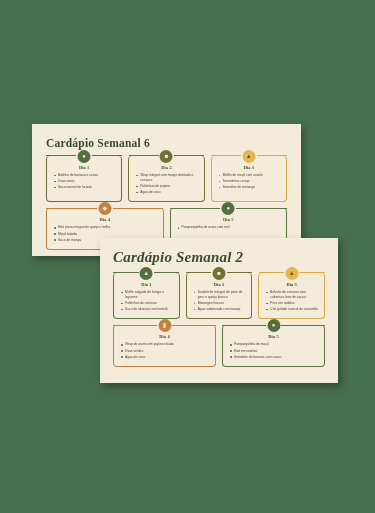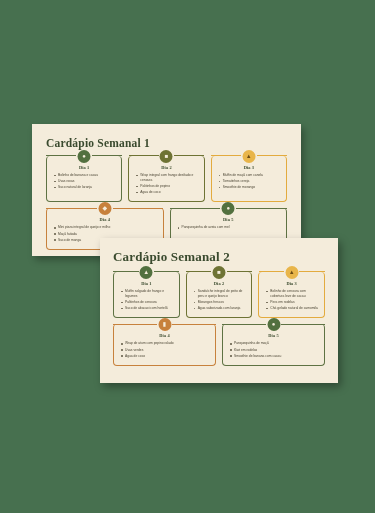--- a/index.html
+++ b/index.html
@@ -30,21 +30,21 @@
     box-shadow: 3px 4px 8px rgba(0,0,0,0.34);
   }
 
   .slide-title {
     font-family: "Liberation Serif", serif;
     color: #3a4a2e;
     letter-spacing: 0.2px;
     font-weight: 700;
   }
   #slide-1 .slide-title { font-size: 11.5px; margin: 13px 0 0 14px; }
-  #slide-2 .slide-title { font-size: 13px; margin: 11px 5px 0 13px; }
+  #slide-2 .slide-title { font-size: 15px; margin: 11px 5px 0 13px; font-style: italic; }
 
   .rows { margin-top: 7px; }
   .row {
     display: flex;
     gap: 6px;
   }
   #slide-1 .row { padding: 0 14px; }
   #slide-2 .row { padding: 0 13px; }
   .row.row-2 { margin-top: 6px; }
   .row.row-2.indent-1 { padding-left: 28px; padding-right: 28px; }
@@ -118,21 +118,21 @@
     width: 1.6px; height: 1.6px;
     border-radius: 50%;
     background: #6b6450;
   }
 </style>
 </head>
 <body>
 
 <div id="stage">
     <div class="slide" id="slide-1">
-      <div class="slide-title">Cardápio Semanal 1</div>
+      <div class="slide-title">Cardápio Semanal 6</div>
       <div class="rows">
         <div class="row">
           <div class="card c-green tl-round tr-round">
             <div class="badge b-green">●</div>
             <div class="day-label">Dia 1</div>
             <ul class="items">
               <li>Bolinho de banana e cacau</li>
               <li>Uvas roxas</li>
               <li>Suco natural de laranja</li>
             </ul>

